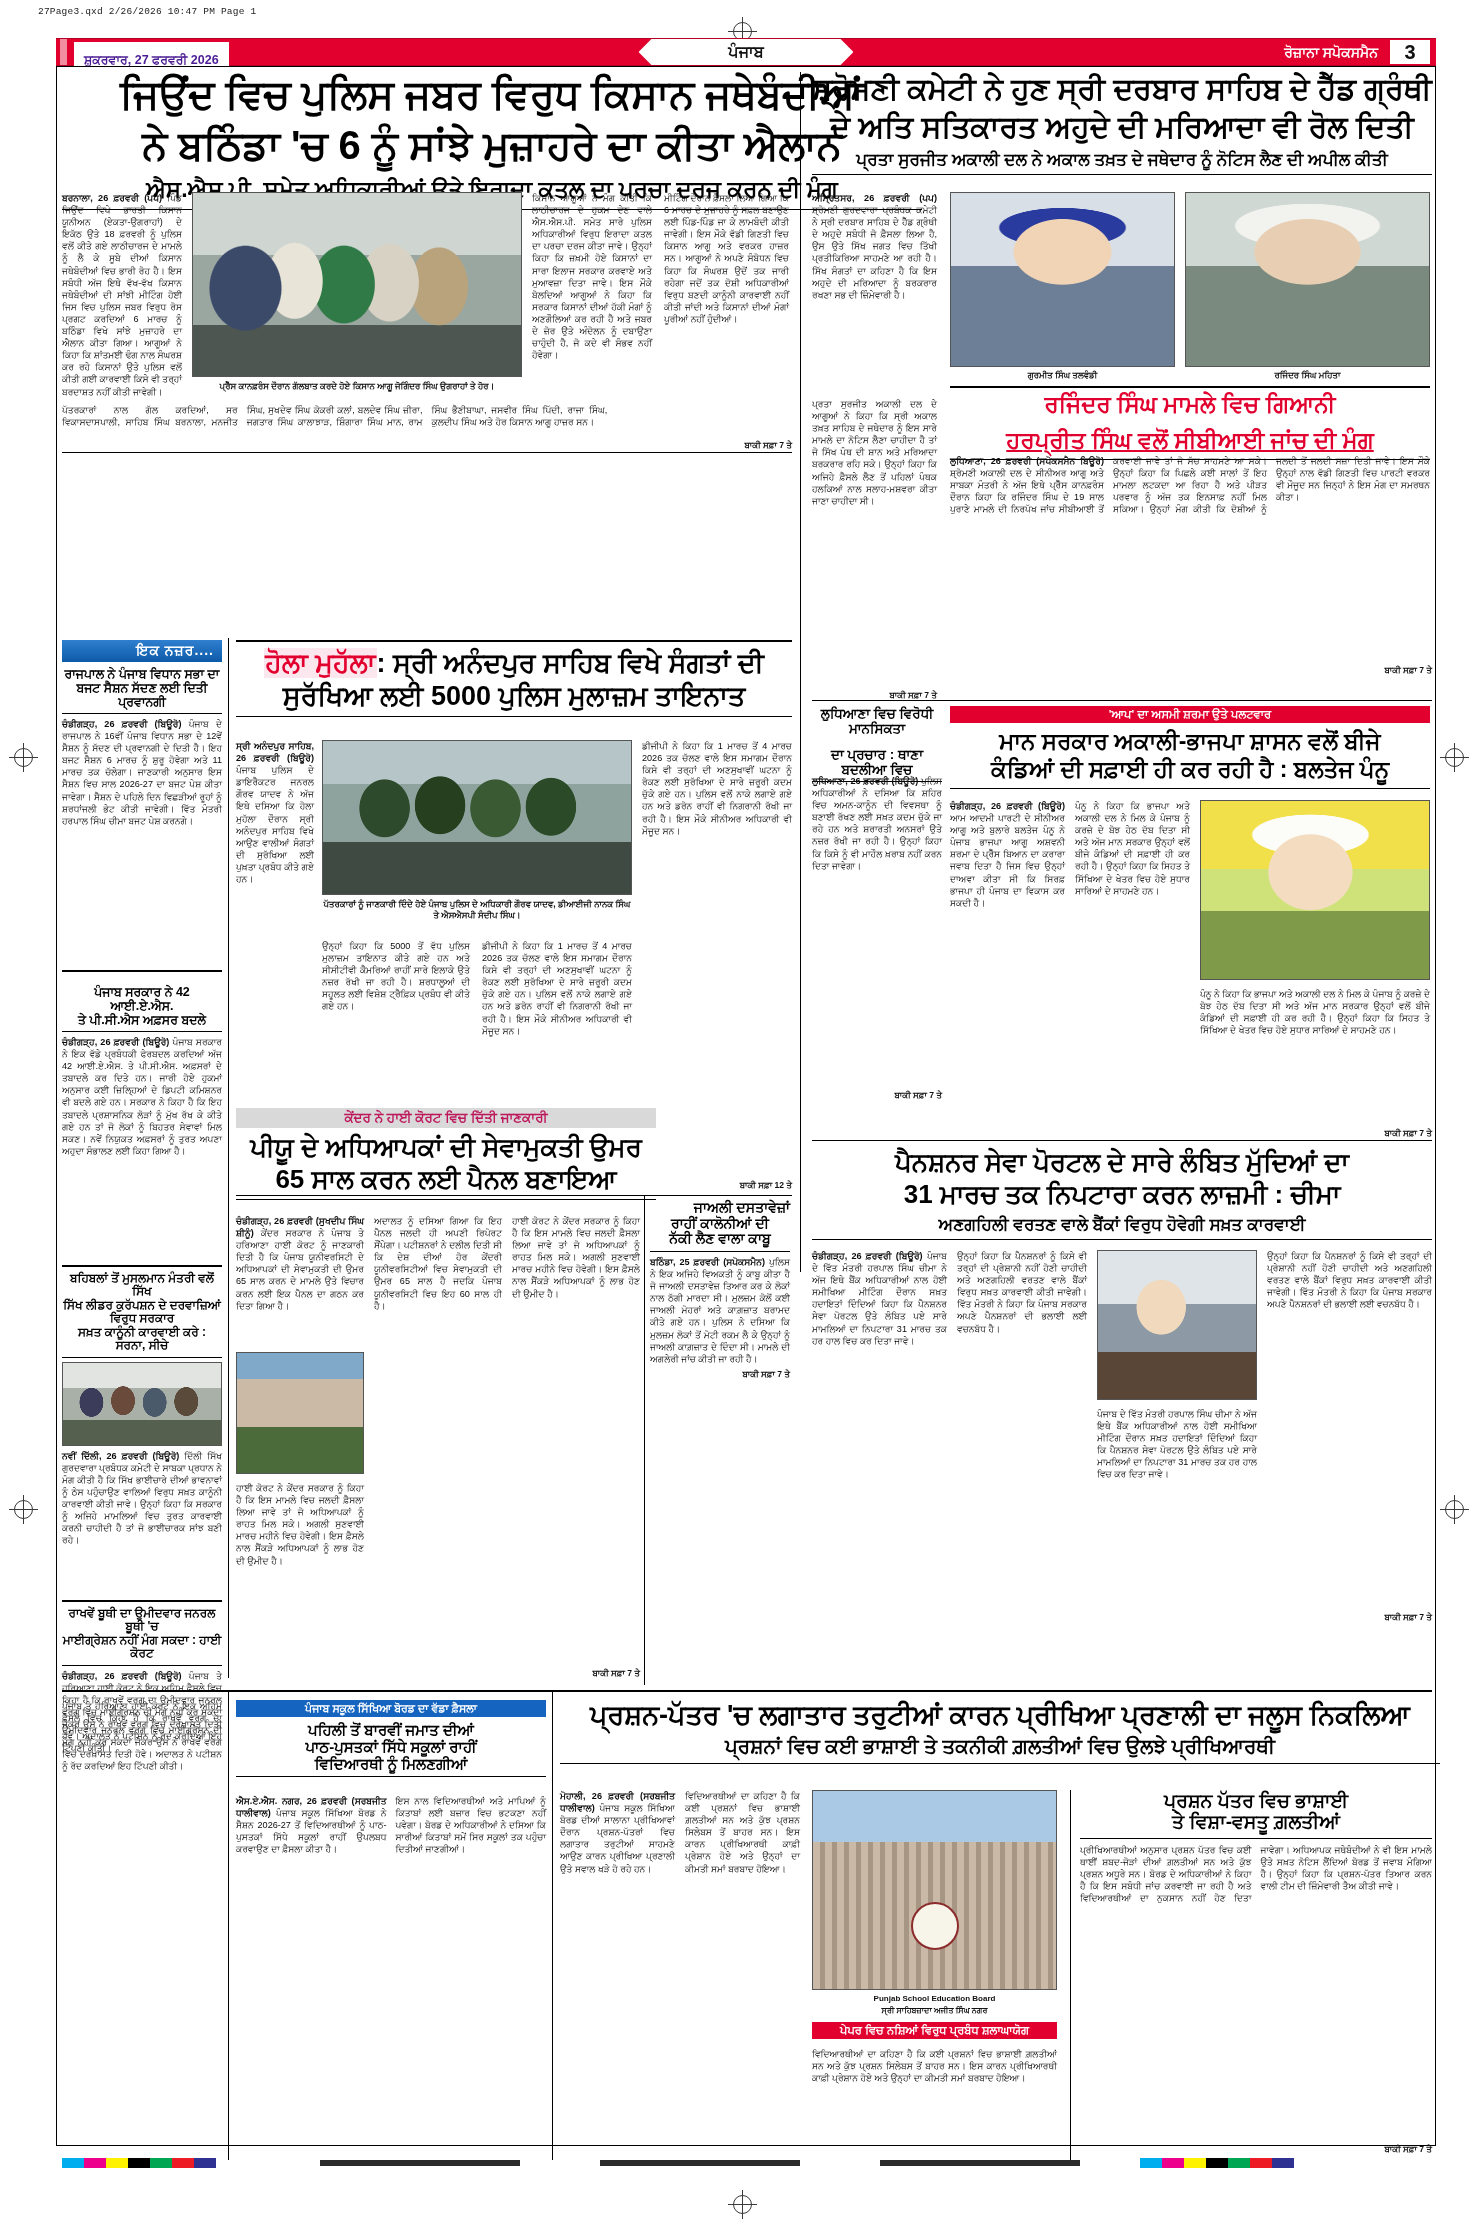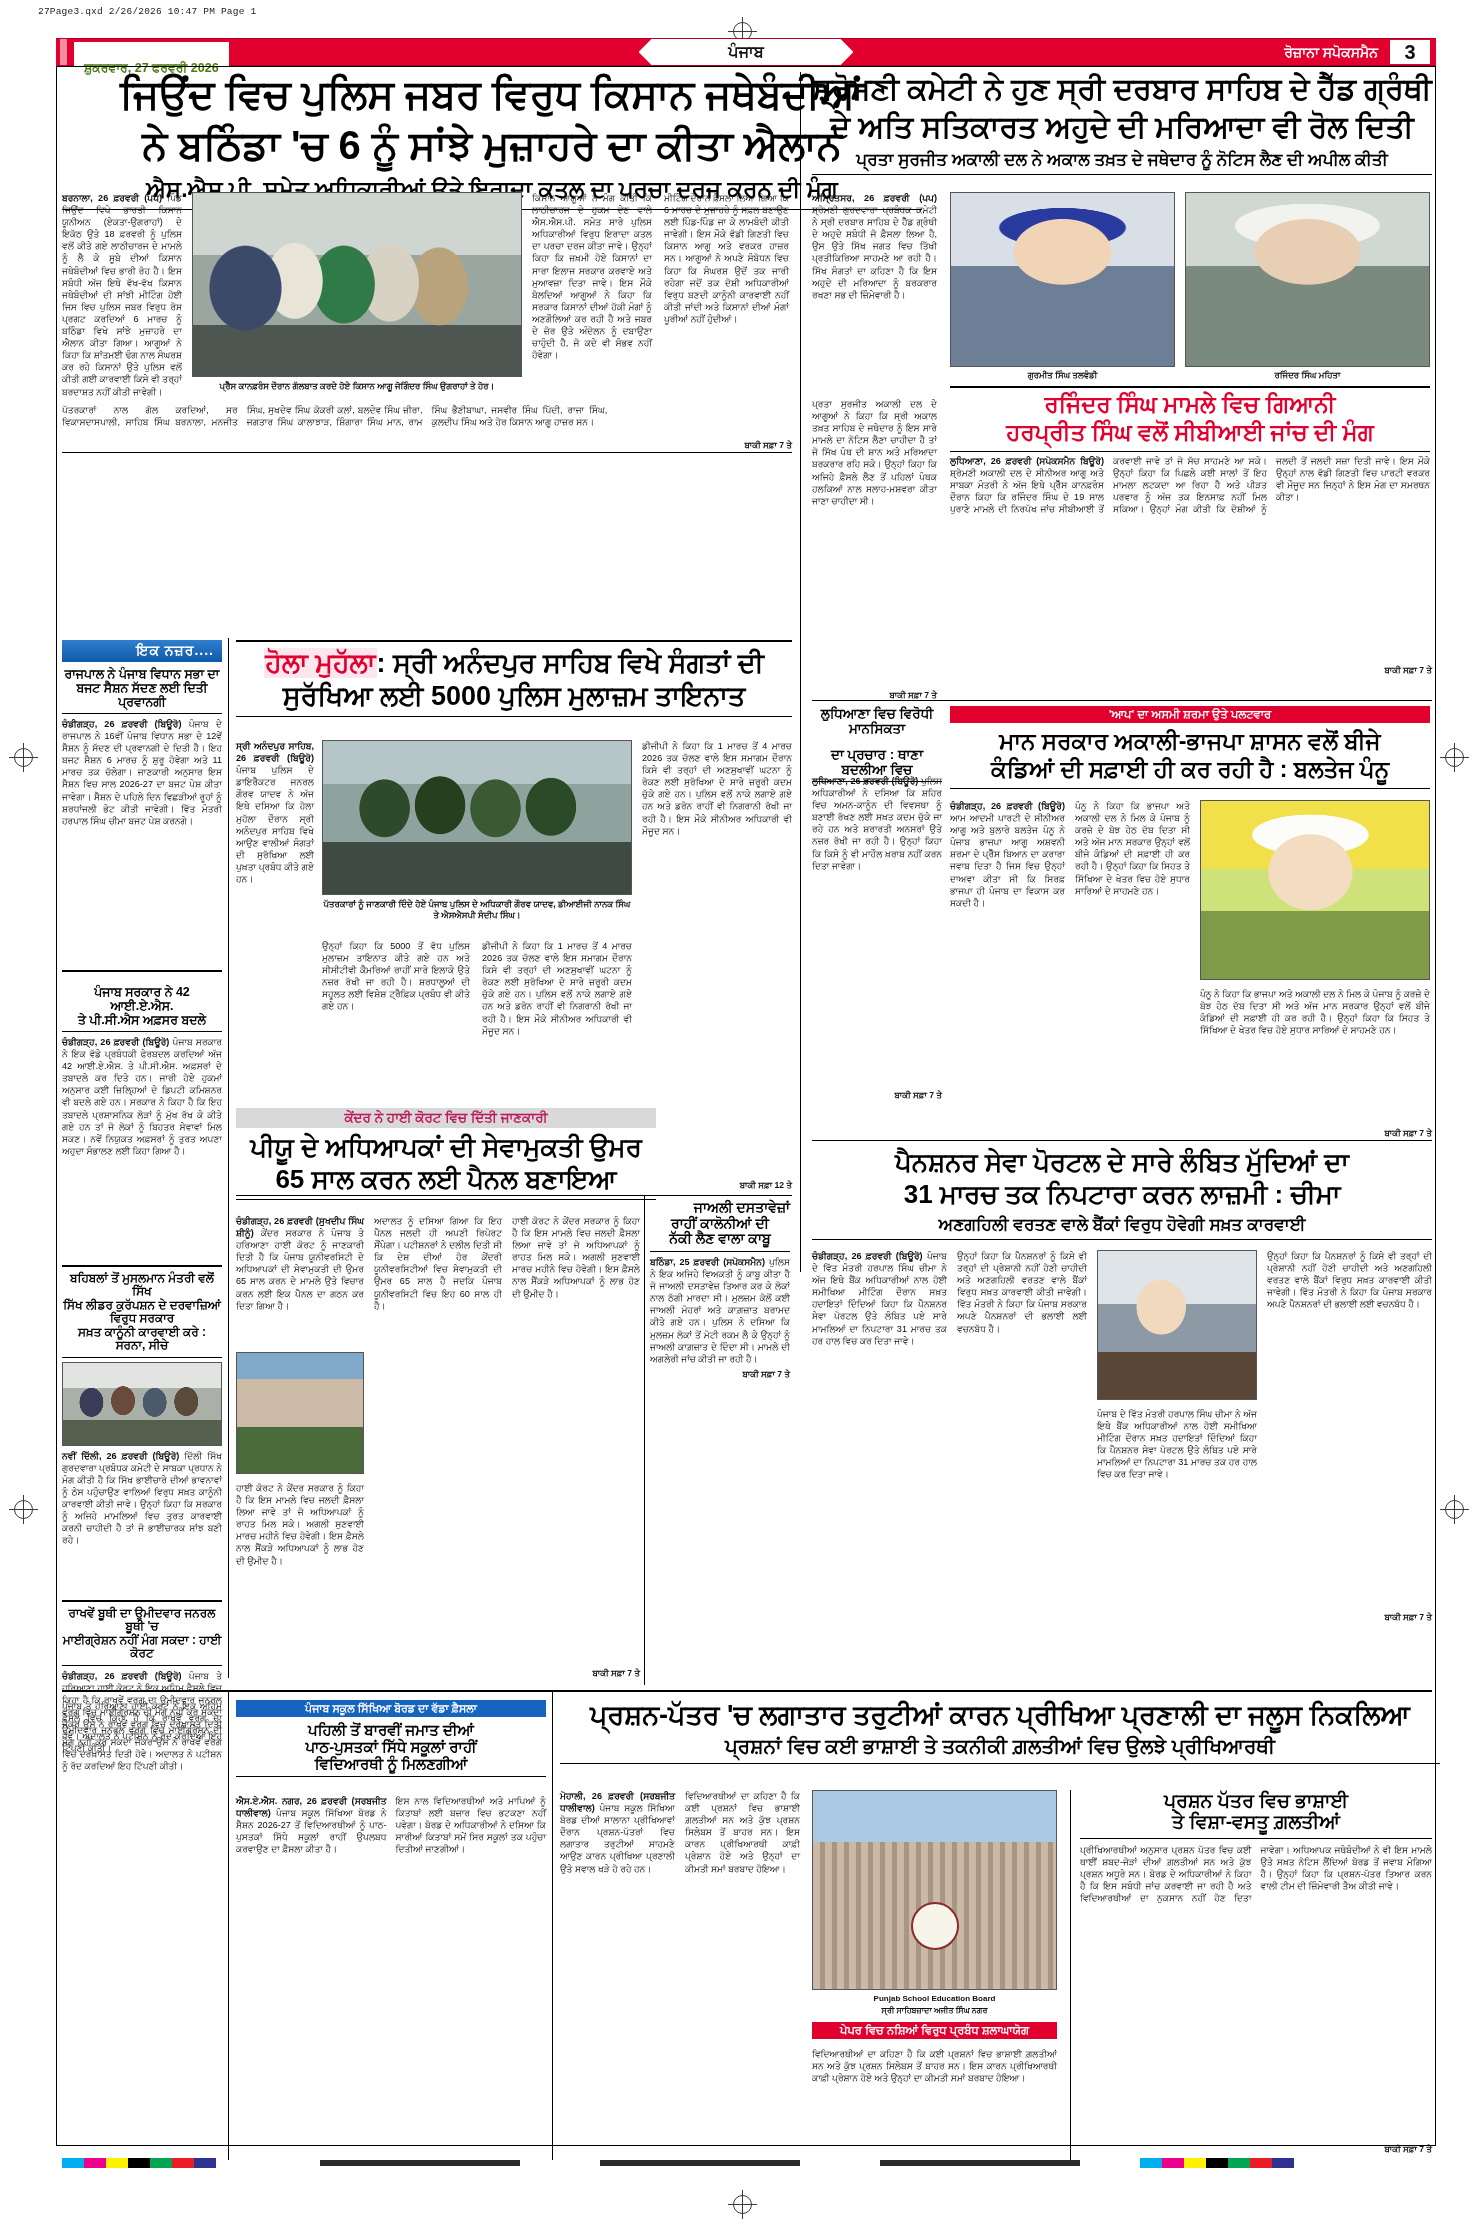--- a/index.html
+++ b/index.html
@@ -62,26 +62,26 @@
   .masthead .stripe {
     position: absolute;
     left: 4px; top: 0; bottom: 0; width: 7px;
     background: #ffffff;
     opacity: .55;
   }
   .date-chip {
     position: absolute;
     left: 18px; top: 3px;
     height: 20px;
-    padding: 16px 10px;
+    padding: 8px 10px;
     background: #ffffff;
     display: flex; align-items: center;
     font-size: 12.5px;
     font-weight: bold;
-    color: #4d7c0f;
+    color: #4c1d95;
     white-space: nowrap;
   }
   .section-chip {
     position: absolute;
     left: 50%;
     transform: translateX(-50%);
     top: 0;
     height: 26px;
     width: 215px;
     background: #ffffff;
@@ -335,21 +335,21 @@
 
   <div class="photo ph-portraitA abs" style="left:950px; top:192px; width:225px; height:175px;"></div>
   <div class="photo ph-portraitB abs" style="left:1185px; top:192px; width:245px; height:175px;"></div>
   <div class="abs caption" style="left:950px; top:370px; width:225px;">ਗੁਰਮੀਤ ਸਿੰਘ ਤਲਵੰਡੀ</div>
   <div class="abs caption" style="left:1185px; top:370px; width:245px;">ਰਜਿੰਦਰ ਸਿੰਘ ਮਹਿਤਾ</div>
 
   <div class="abs rule-thick" style="left:950px; top:386px; width:480px;"></div>
 
   <div class="abs" style="left:950px; top:392px; width:480px;">
     <div class="hl hl-md redhl">ਰਜਿੰਦਰ ਸਿੰਘ ਮਾਮਲੇ ਵਿਚ ਗਿਆਨੀ</div>
-    <div class="hl hl-md redhl" style="margin-top:2px;">ਹਰਪ੍ਰੀਤ ਸਿੰਘ ਵਲੋਂ ਸੀਬੀਆਈ ਜਾਂਚ ਦੀ ਮੰਗ</div>
+    <div class="hl hl-md redhl" style="margin-top:10px;text-decoration:underline;">ਹਰਪ੍ਰੀਤ ਸਿੰਘ ਵਲੋਂ ਸੀਬੀਆਈ ਜਾਂਚ ਦੀ ਮੰਗ</div>
     <div class="rule" style="margin-top:5px;"></div>
   </div>
 
   <div class="abs body-col cols3" style="left:950px; top:455px; width:480px; height:220px;">
     <p><span class="dateline">ਲੁਧਿਆਣਾ, 26 ਫ਼ਰਵਰੀ (ਸਪੋਕਸਮੈਨ ਬਿਊਰੋ)</span> <span>ਸ਼੍ਰੋਮਣੀ ਅਕਾਲੀ ਦਲ ਦੇ ਸੀਨੀਅਰ ਆਗੂ ਅਤੇ ਸਾਬਕਾ ਮੰਤਰੀ ਨੇ ਅੱਜ ਇਥੇ ਪ੍ਰੈੱਸ ਕਾਨਫ਼ਰੰਸ ਦੌਰਾਨ ਕਿਹਾ ਕਿ ਰਜਿੰਦਰ ਸਿੰਘ ਦੇ 19 ਸਾਲ ਪੁਰਾਣੇ ਮਾਮਲੇ ਦੀ ਨਿਰਪੱਖ ਜਾਂਚ ਸੀਬੀਆਈ ਤੋਂ ਕਰਵਾਈ ਜਾਵੇ ਤਾਂ ਜੋ ਸੱਚ ਸਾਹਮਣੇ ਆ ਸਕੇ। ਉਨ੍ਹਾਂ ਕਿਹਾ ਕਿ ਪਿਛਲੇ ਕਈ ਸਾਲਾਂ ਤੋਂ ਇਹ ਮਾਮਲਾ ਲਟਕਦਾ ਆ ਰਿਹਾ ਹੈ ਅਤੇ ਪੀੜਤ ਪਰਵਾਰ ਨੂੰ ਅੱਜ ਤਕ ਇਨਸਾਫ਼ ਨਹੀਂ ਮਿਲ ਸਕਿਆ। ਉਨ੍ਹਾਂ ਮੰਗ ਕੀਤੀ ਕਿ ਦੋਸ਼ੀਆਂ ਨੂੰ ਜਲਦੀ ਤੋਂ ਜਲਦੀ ਸਜ਼ਾ ਦਿਤੀ ਜਾਵੇ। ਇਸ ਮੌਕੇ ਉਨ੍ਹਾਂ ਨਾਲ ਵੱਡੀ ਗਿਣਤੀ ਵਿਚ ਪਾਰਟੀ ਵਰਕਰ ਵੀ ਮੌਜੂਦ ਸਨ ਜਿਨ੍ਹਾਂ ਨੇ ਇਸ ਮੰਗ ਦਾ ਸਮਰਥਨ ਕੀਤਾ।</span></p>
   </div>
   <div class="abs contd" style="left:1340px; top:665px; width:92px;">ਬਾਕੀ ਸਫ਼ਾ 7 ਤੇ</div>
 
   <div class="abs body-col" style="left:812px; top:398px; width:125px; height:285px;">
     <p>ਪ੍ਰਤਾ ਸੁਰਜੀਤ ਅਕਾਲੀ ਦਲ ਦੇ ਆਗੂਆਂ ਨੇ ਕਿਹਾ ਕਿ ਸ੍ਰੀ ਅਕਾਲ ਤਖ਼ਤ ਸਾਹਿਬ ਦੇ ਜਥੇਦਾਰ ਨੂੰ ਇਸ ਸਾਰੇ ਮਾਮਲੇ ਦਾ ਨੋਟਿਸ ਲੈਣਾ ਚਾਹੀਦਾ ਹੈ ਤਾਂ ਜੋ ਸਿੱਖ ਪੰਥ ਦੀ ਸ਼ਾਨ ਅਤੇ ਮਰਿਆਦਾ ਬਰਕਰਾਰ ਰਹਿ ਸਕੇ। ਉਨ੍ਹਾਂ ਕਿਹਾ ਕਿ ਅਜਿਹੇ ਫ਼ੈਸਲੇ ਲੈਣ ਤੋਂ ਪਹਿਲਾਂ ਪੰਥਕ ਹਲਕਿਆਂ ਨਾਲ ਸਲਾਹ-ਮਸ਼ਵਰਾ ਕੀਤਾ ਜਾਣਾ ਚਾਹੀਦਾ ਸੀ।</p>

